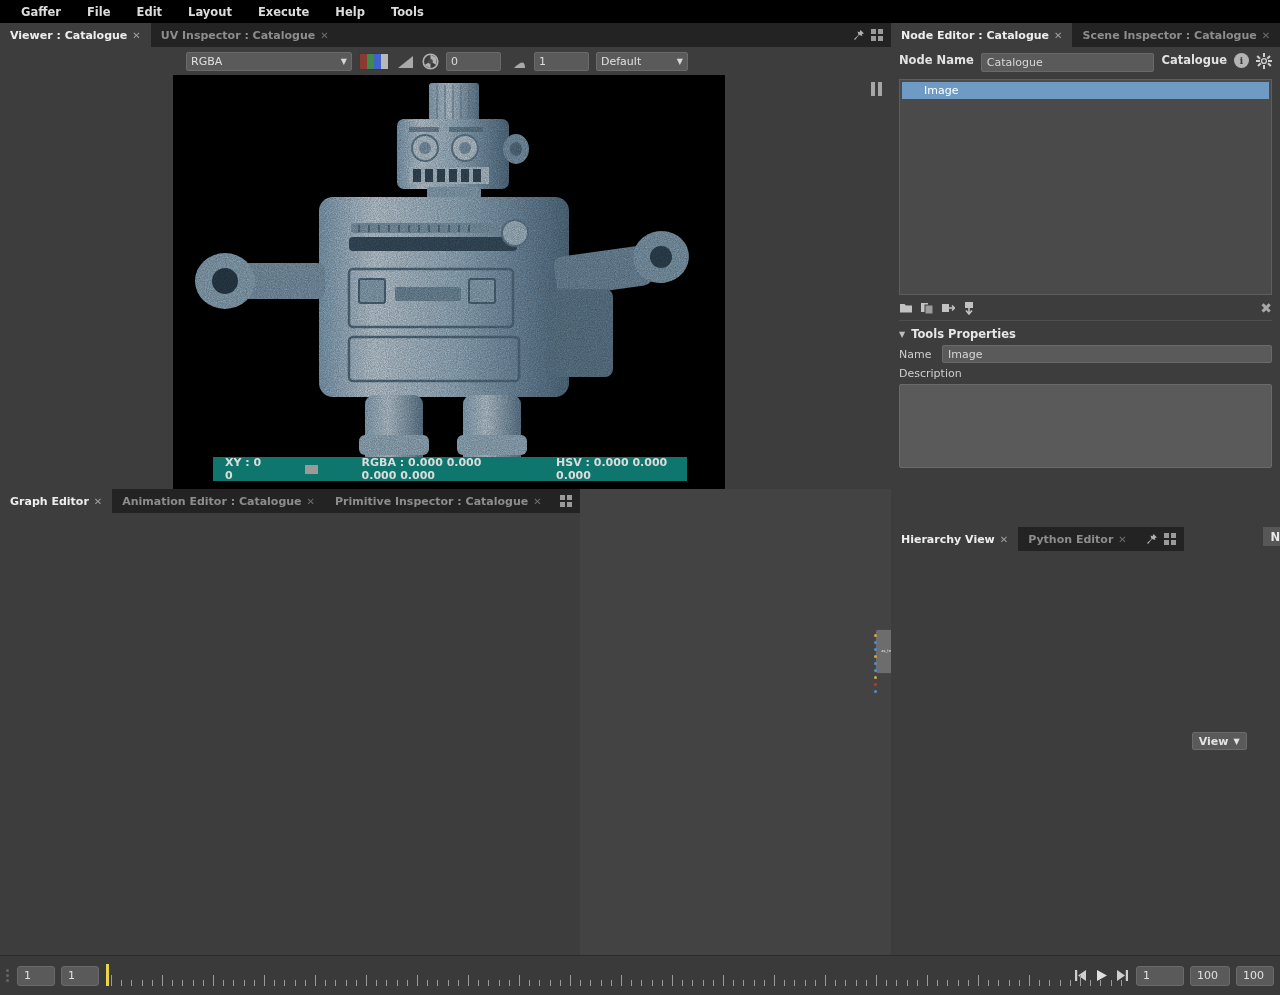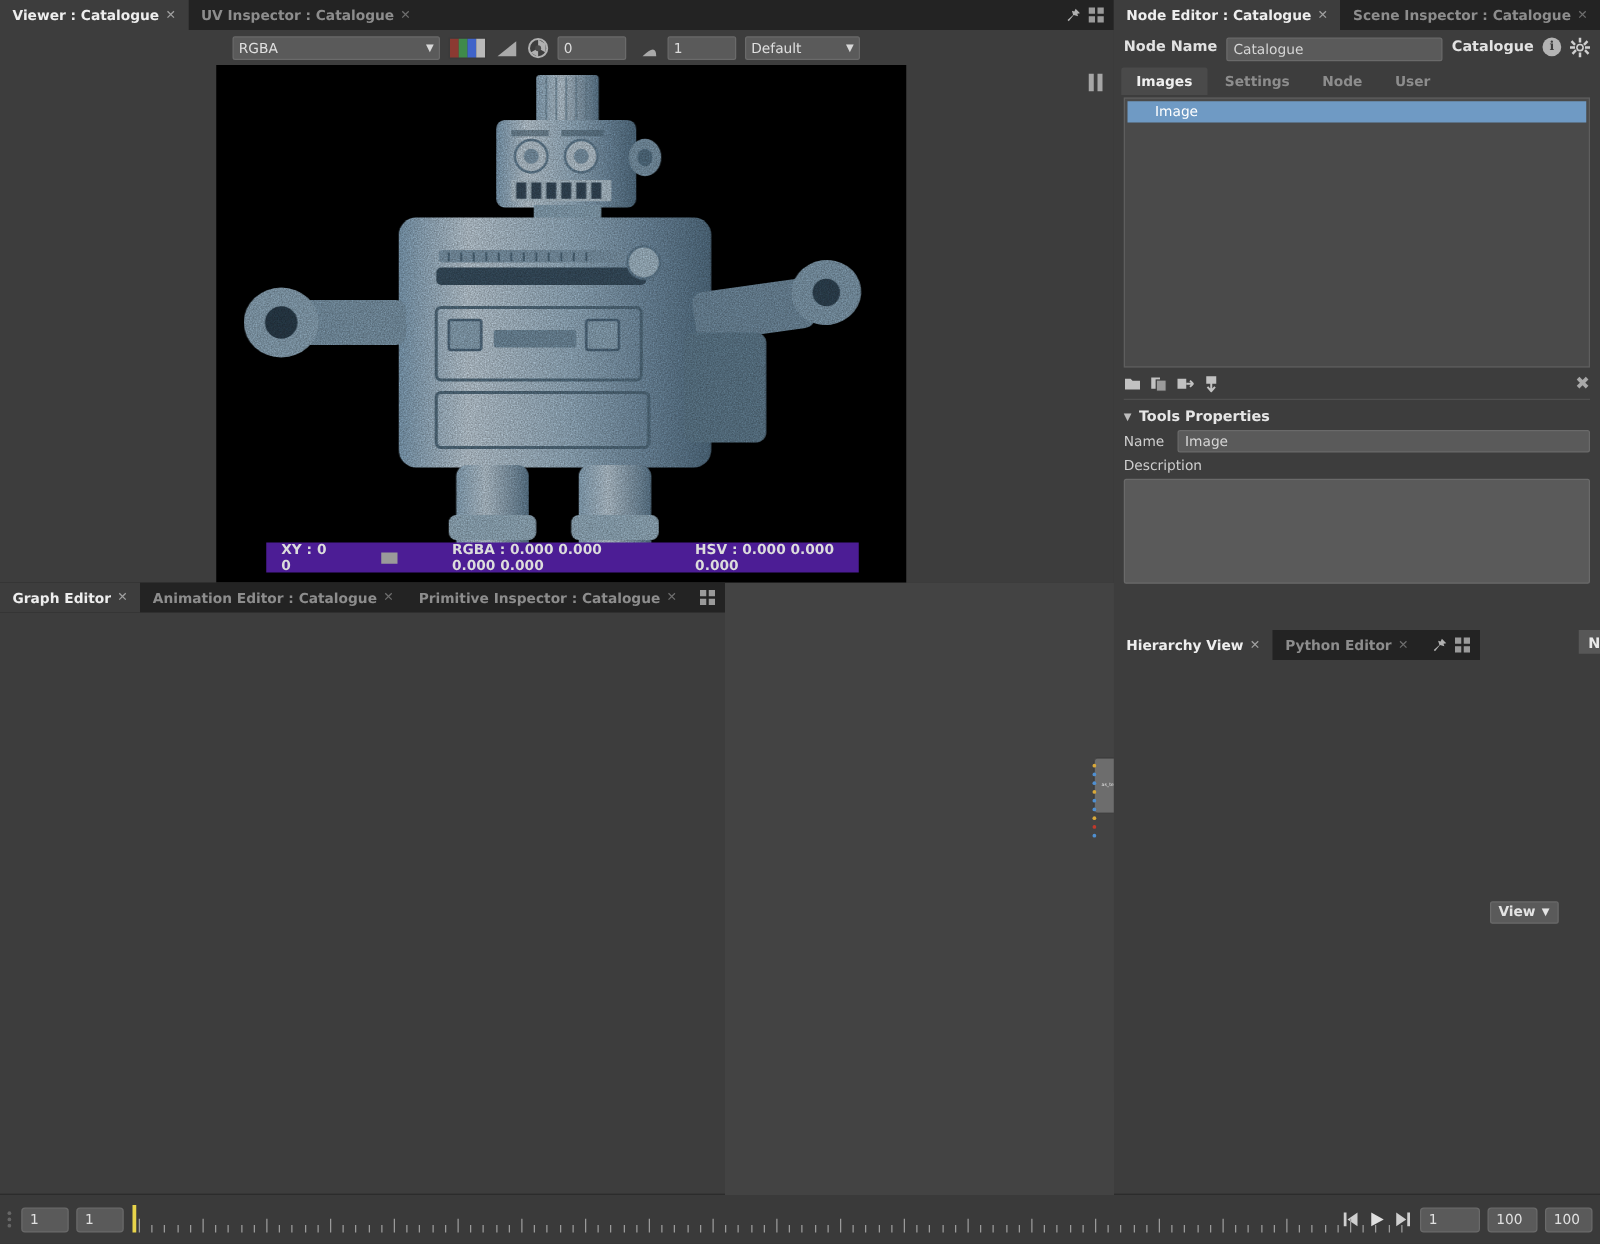--- a/index.html
+++ b/index.html
@@ -79,21 +79,21 @@
   .ramp-icon { width: 19px; height: 17px; }
   .aperture-icon { width: 17px; height: 17px; }
 
   #viewer-canvas {
     position: relative; margin-left: 173px; width: 552px; height: 414px;
     background: #000; overflow: hidden;
   }
   #robot-wrap { position:absolute; left:0; top:0; width:552px; height:382px; }
   #viewer-status {
     position: absolute; left: 40px; bottom: 8px; width: 474px; height: 24px;
-    background: #4c1d95; display: flex; align-items: center;
+    background: #0f766e; display: flex; align-items: center;
     font-size: 11px; font-weight: bold; color: #dcdcdc; padding: 0 12px;
   }
   #viewer-status .alpha-box {
     width: 16px; height: 9px; background: #9a9a9a; display: inline-block;
   }
   #pause-btn {
     position: absolute; right: 5px; top: 32px;
     width: 20px; height: 20px; display: flex; align-items:center; justify-content:center; gap:3px;
   }
   #pause-btn i { width: 4px; height: 14px; background: #a6a6a6; display:block; }
@@ -215,20 +215,29 @@
   .tick { position: absolute; bottom: 4px; width: 1px; background: #9a9a9a; }
   .tl-btn { width: 15px; height: 15px; }
   .dots3 { display:flex; flex-direction:column; gap:2px; padding-right:2px;}
   .dots3 i { width:3px;height:3px;border-radius:50%;background:#666;display:block; }
 </style>
 </head>
 <body>
 
 <div id="app">
 
+  <div id="menubar">
+    <div class="menu-item">Gaffer</div>
+    <div class="menu-item">File</div>
+    <div class="menu-item">Edit</div>
+    <div class="menu-item">Layout</div>
+    <div class="menu-item">Execute</div>
+    <div class="menu-item">Help</div>
+    <div class="menu-item">Tools</div>
+  </div>
 
   <div id="body">
 
     <div id="left-col">
 
       <div class="tabbar">
         <div class="tab active">
           <span>Viewer : Catalogue</span>
           <span class="x">✕</span>
         </div>
@@ -554,26 +563,20 @@
                 <rect x="1.6" y="2.4" width="2" height="4" transform="rotate(-45 2.6 4.4)"></rect>
                 <rect x="12.4" y="9.6" width="2" height="4" transform="rotate(-45 13.4 11.6)"></rect>
                 <rect x="2.4" y="9.6" width="2" height="4" transform="rotate(45 3.4 11.6)"></rect>
                 <rect x="11.6" y="2.4" width="2" height="4" transform="rotate(45 12.6 4.4)"></rect>
               </g>
               <circle cx="8" cy="8" r="1.8" fill="#3d3d3d"></circle>
             </svg>
           </span>
         </div>
 
-        <div class="subtabs">
-          <div class="subtab active">Images</div>
-          <div class="subtab">Settings</div>
-          <div class="subtab">Node</div>
-          <div class="subtab">User</div>
-        </div>
 
         <div id="image-list">
           <div class="list-row selected">
             <span>Image</span>
           </div>
         </div>
 
         <div id="img-toolbar">
           <span class="ti">
             <svg viewBox="0 0 14 14" width="14" height="14">

